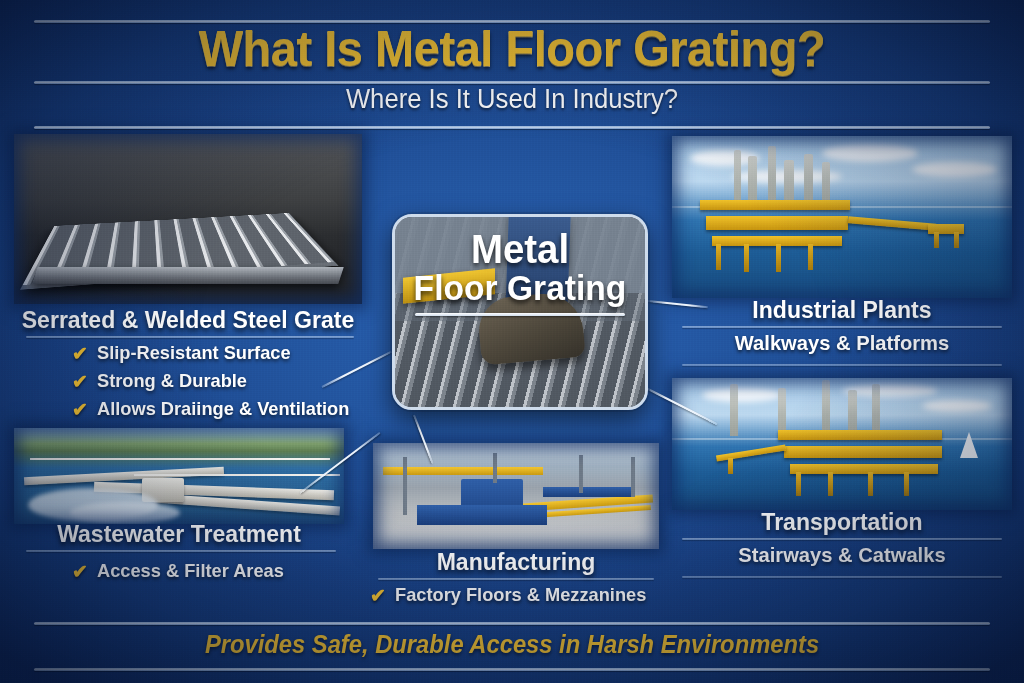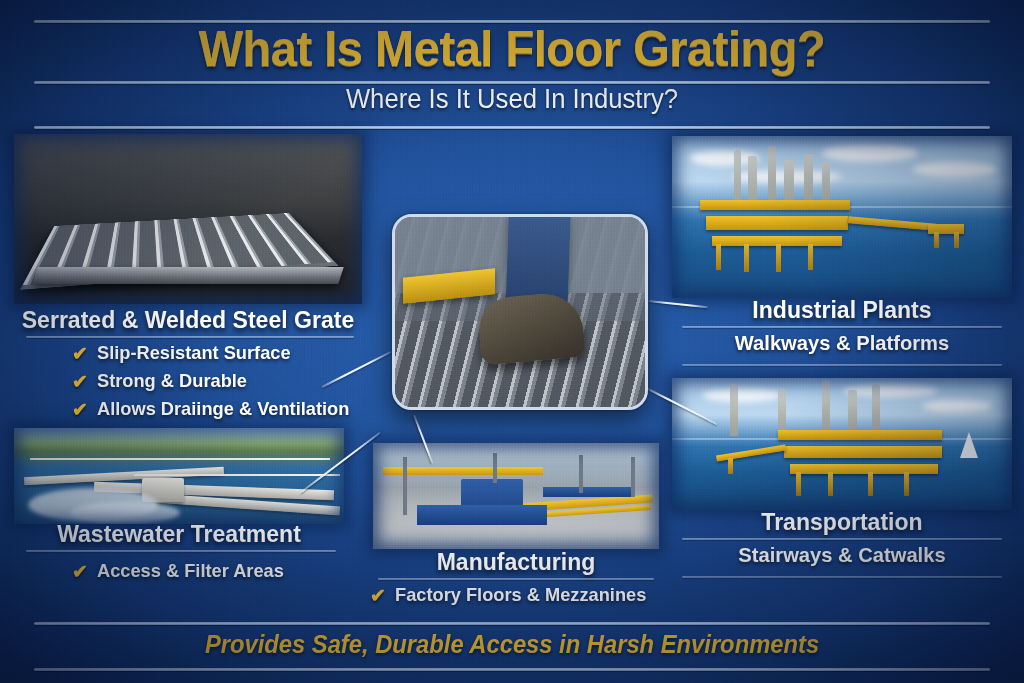--- a/index.html
+++ b/index.html
@@ -235,20 +235,25 @@
   <div class="title">What Is Metal Floor Grating?</div>
   <div class="rule" style="left:34px;top:81px;width:956px;"></div>
   <div class="subtitle">Where Is It Used In Industry?</div>
   <div class="rule" style="left:34px;top:126px;width:956px;"></div>
 
   <div class="badge">
     <div class="badge-photo"></div>
     <div class="badge-yellow"></div>
     <div class="badge-jean"></div>
     <div class="badge-boot"></div>
+    <div class="badge-text">
+      <div class="badge-l1">Metal</div>
+      <div class="badge-l2">Floor Grating</div>
+      <div class="badge-div"></div>
+    </div>
   </div>
 
   <div class="sec-h" style="left:14px;top:306px;width:348px;font-size:24px;">Serrated &amp; Welded Steel Grate</div>
   <div class="rule" style="left:26px;top:336px;width:328px;height:2px;opacity:.55;"></div>
   <div class="bullets" style="left:72px;top:342px;">
     <div class="bul">
       <span class="chk">✔</span>
       <span class="bul-t">Slip-Resistant Surface</span>
     </div>
     <div class="bul">

